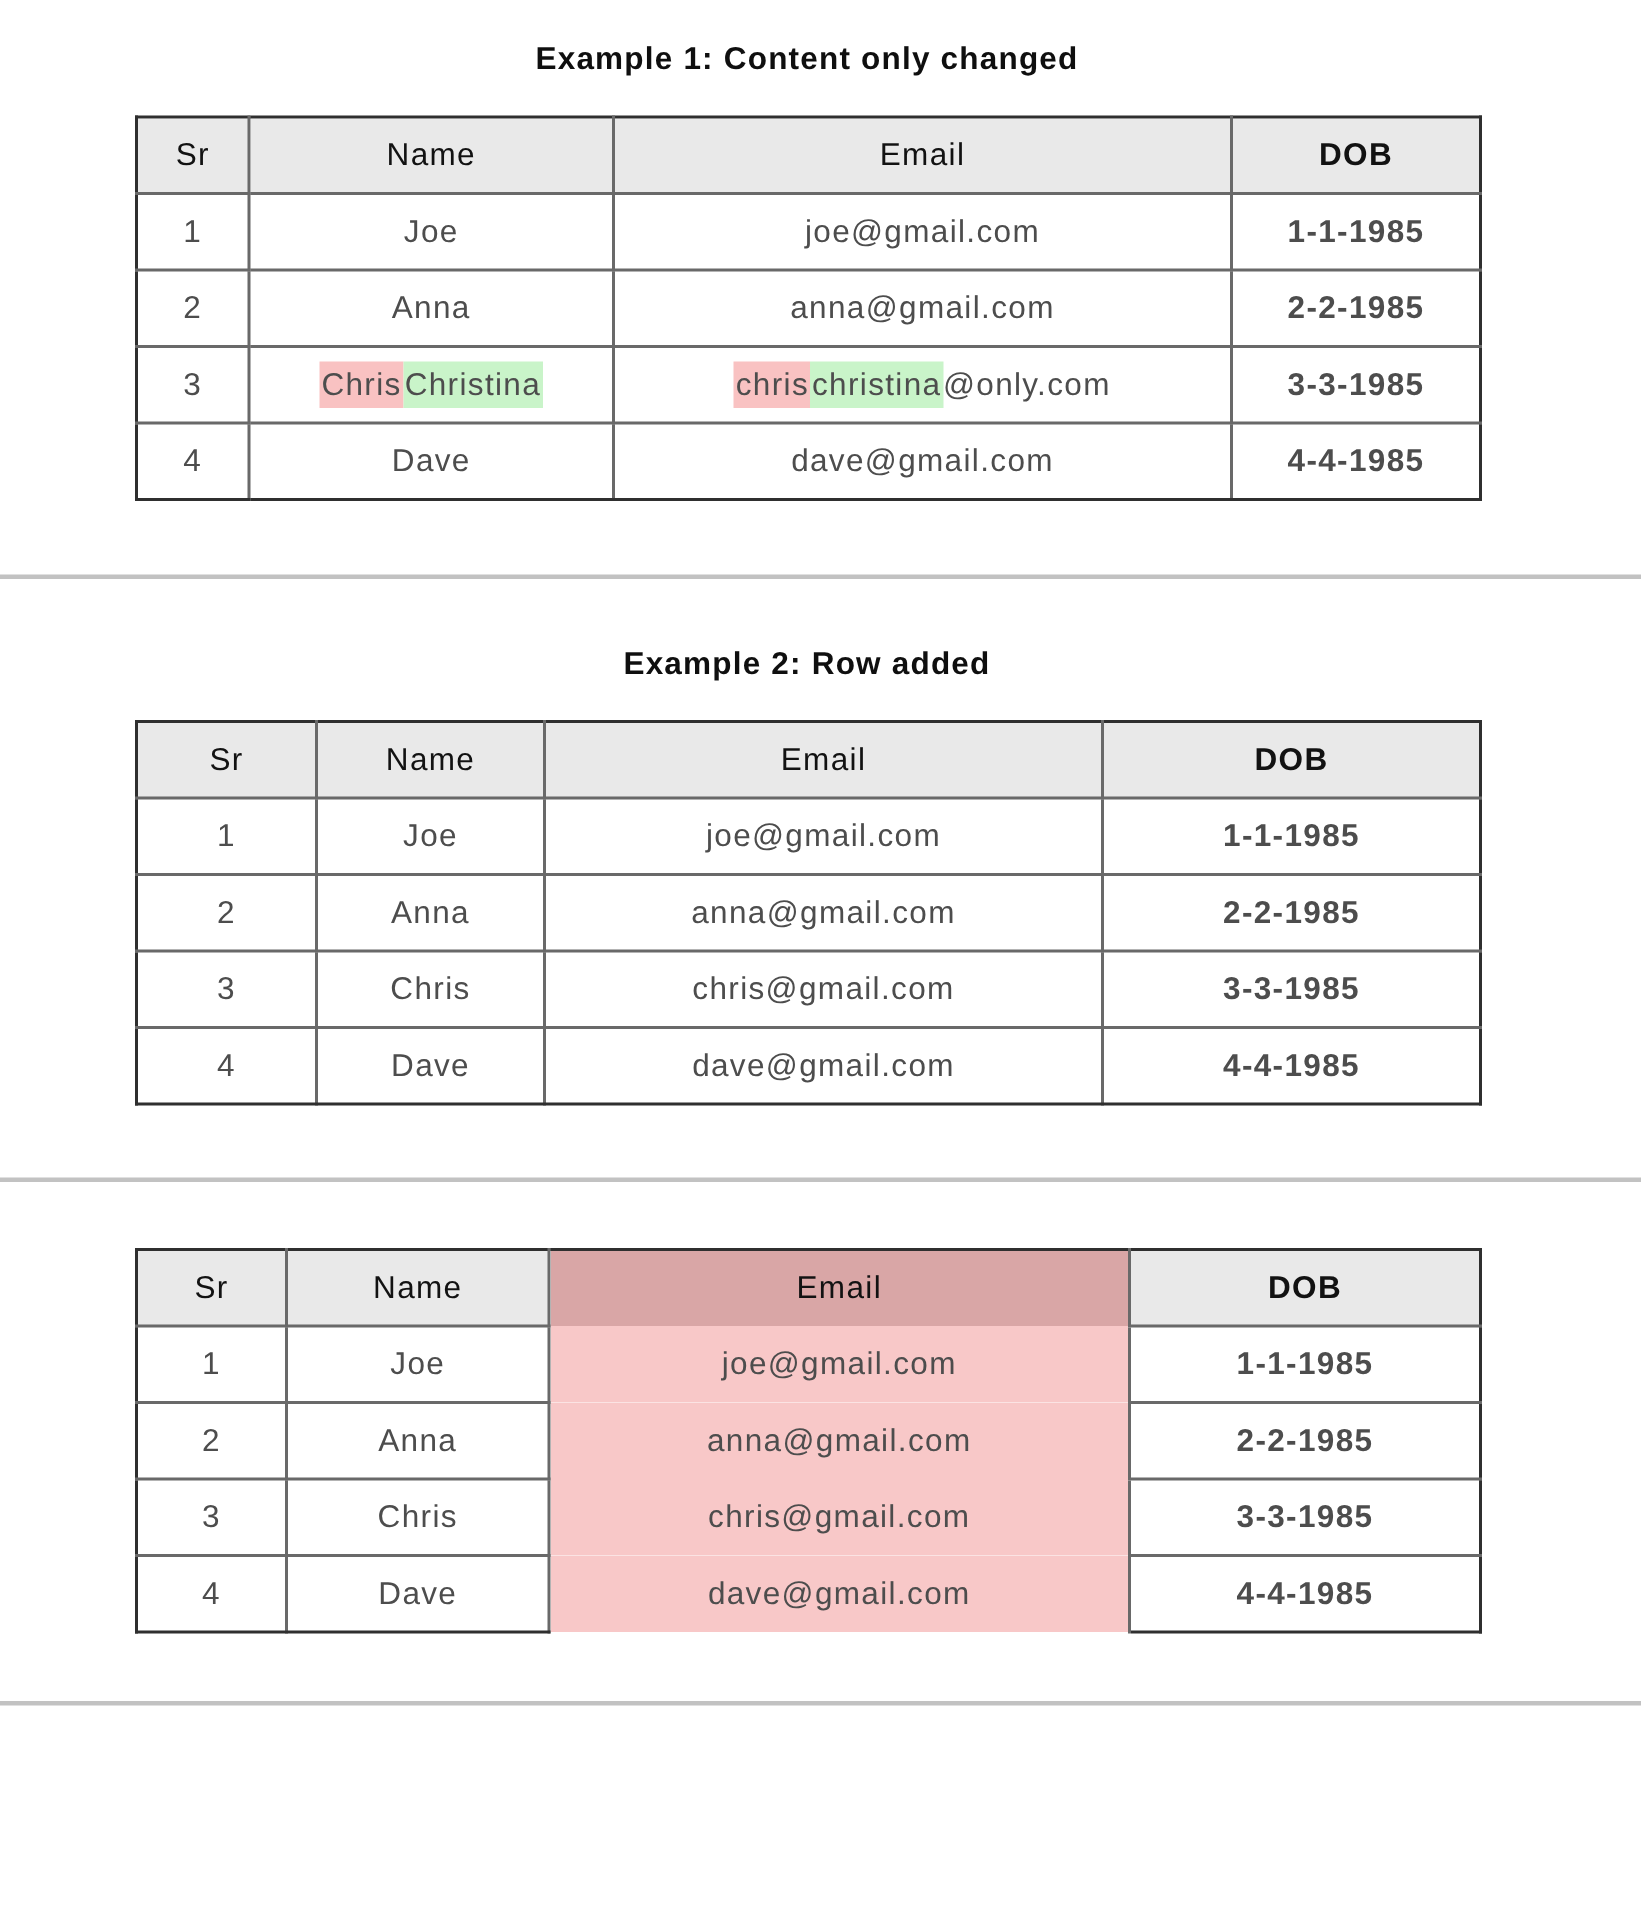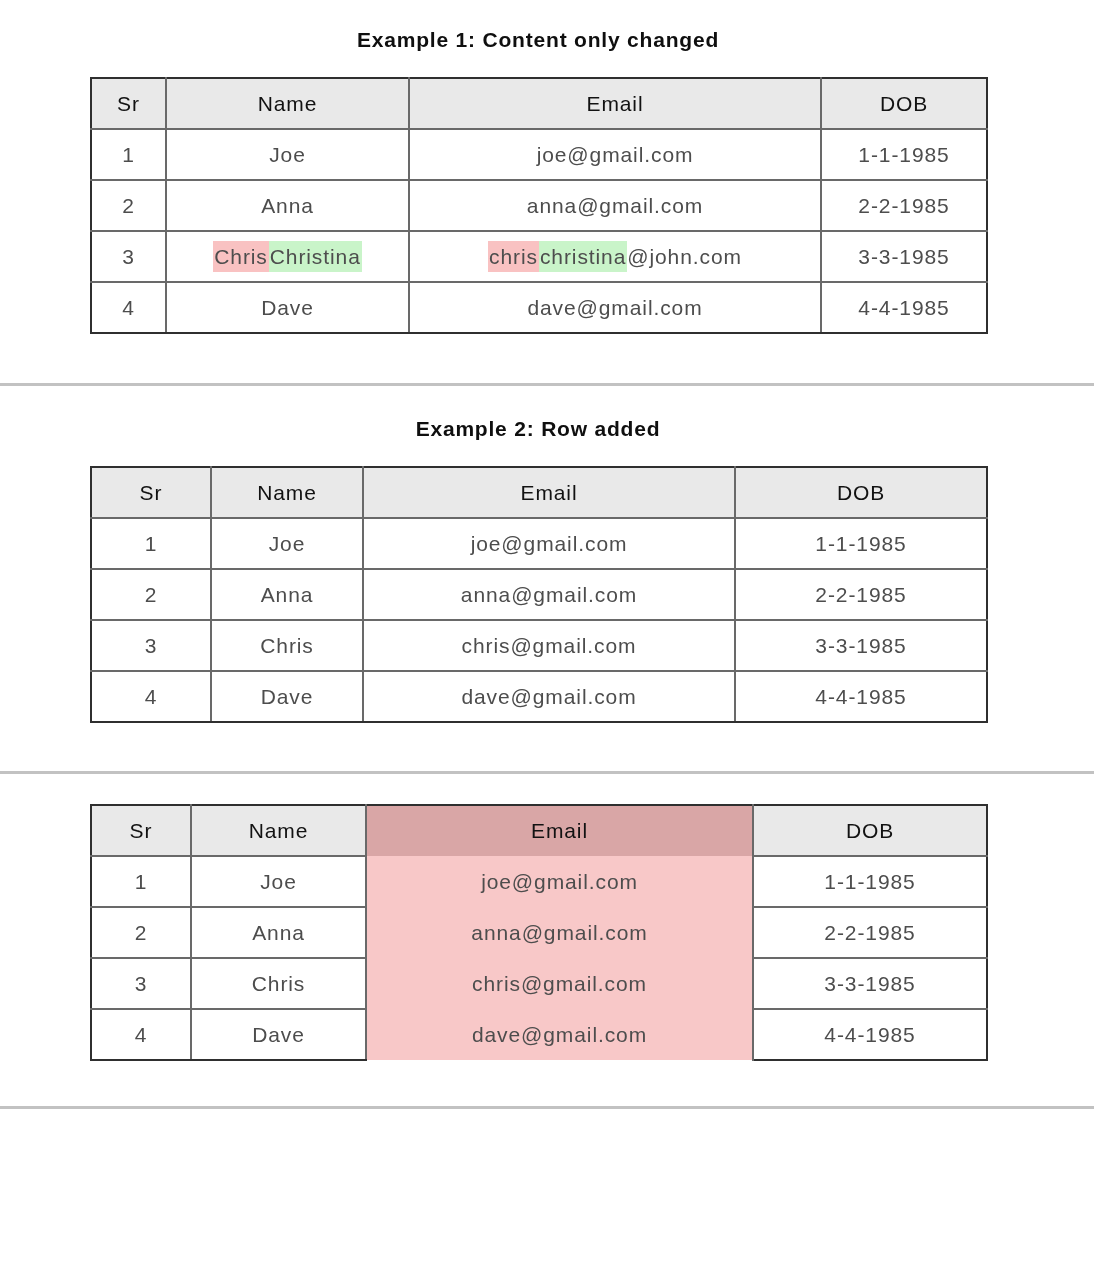--- a/index.html
+++ b/index.html
@@ -13,21 +13,21 @@
     min-height: 1272px;
     background: #ffffff;
     box-sizing: border-box;
     padding-bottom: 24px;
   }
   .example {
     width: 896px;
     margin-left: 90px;
   }
   .example.first { padding-top: 27px; }
-  .example.later { padding-top: 30px; }
+  .example.later { padding-top: 44px; }
   .title {
     font-size: 21px;
     font-weight: bold;
     color: #0f0f0f;
     letter-spacing: 0.8px;
     text-align: center;
     line-height: 25px;
     margin: 0 0 25px 0;
   }
   table.diff-table {
@@ -47,21 +47,21 @@
   }
   th {
     background: var(--header-bg);
     color: #121212;
     font-weight: normal;
   }
   td { color: #4d4d4d; }
   
   thead th { border-top: 2px solid var(--outer-border); }
   th:first-child, td:first-child { border-left: 2px solid var(--outer-border); }
-  th:last-child,  td:last-child  { border-right: 2px solid var(--outer-border); }
+  th:last-child,  td:last-child  { border-right: 2px solid var(--outer-border); font-weight: bold; }
   tbody tr:last-child td { border-bottom: 2px solid var(--outer-border); }
   
   .chip { padding: 4px 1px; }
   .chip.removed { background: var(--removed-text-bg); }
   .chip.added   { background: var(--added-text-bg); text-align: center; }
   
   tr.row-added td { background: var(--added-row-bg); }
   
   table.t3 th.del {
     background: var(--deleted-col-header-bg);
@@ -115,21 +115,21 @@
         </tr>
         <tr>
           <td>2</td>
           <td>Anna</td>
           <td>anna@gmail.com</td>
           <td>2-2-1985</td>
         </tr>
         <tr>
           <td>3</td>
           <td><span class="chip removed">Chris</span><span class="chip added">Christina</span></td>
-          <td><span class="chip removed">chris</span><span class="chip added">christina</span><span>@john.com</span></td>
+          <td><span class="chip removed">chris</span><span class="chip added">christina</span><span>@only.com</span></td>
           <td>3-3-1985</td>
         </tr>
         <tr>
           <td>4</td>
           <td>Dave</td>
           <td>dave@gmail.com</td>
           <td>4-4-1985</td>
         </tr>
       </tbody>
     </table>

